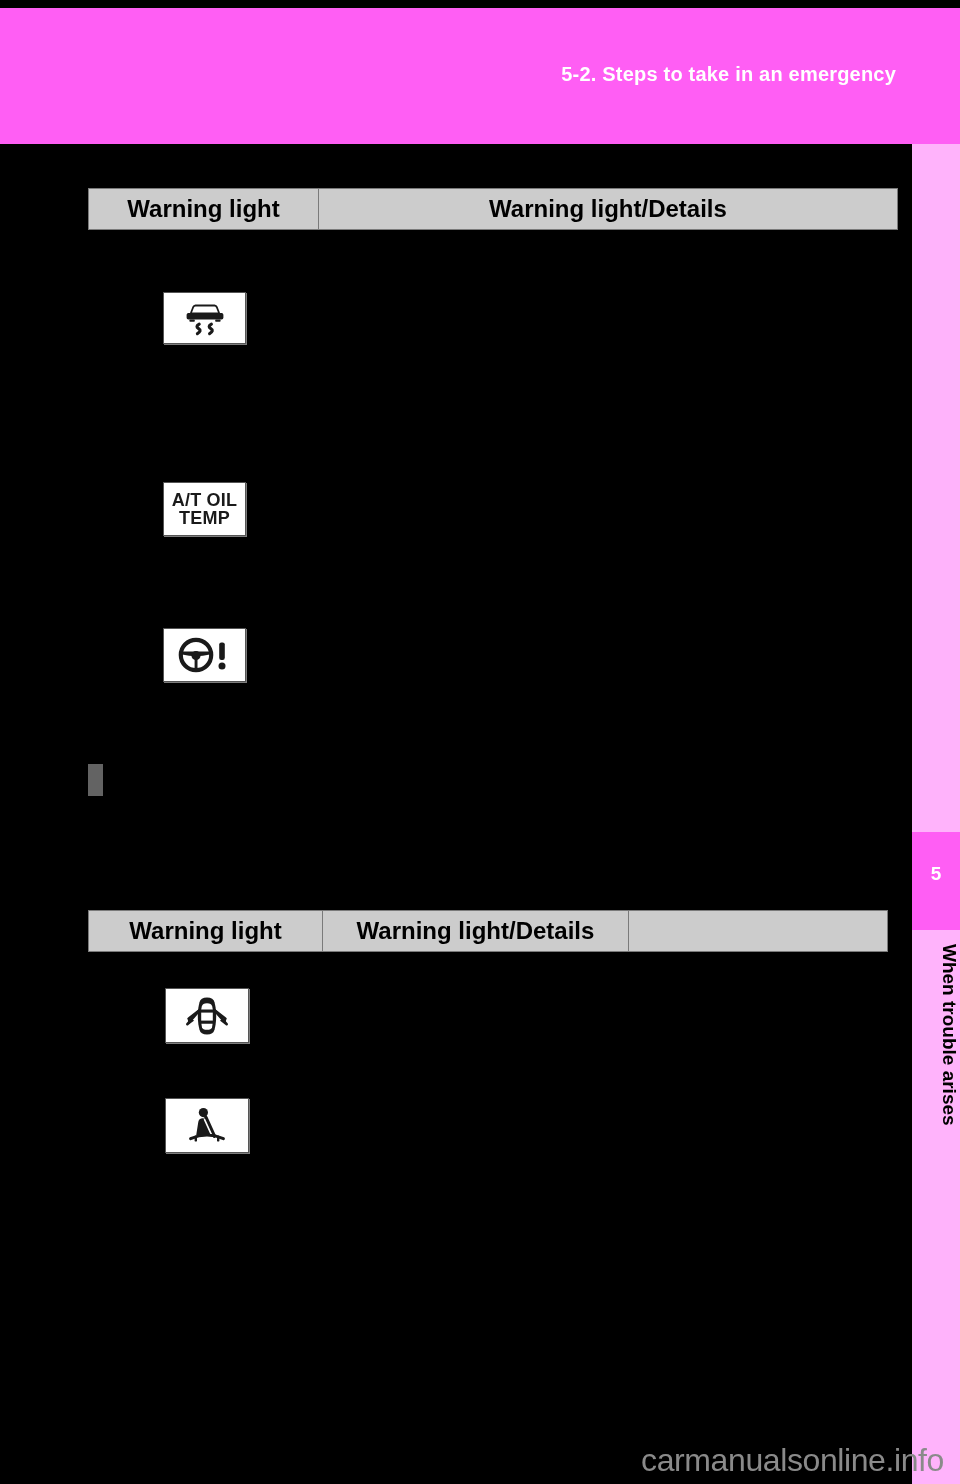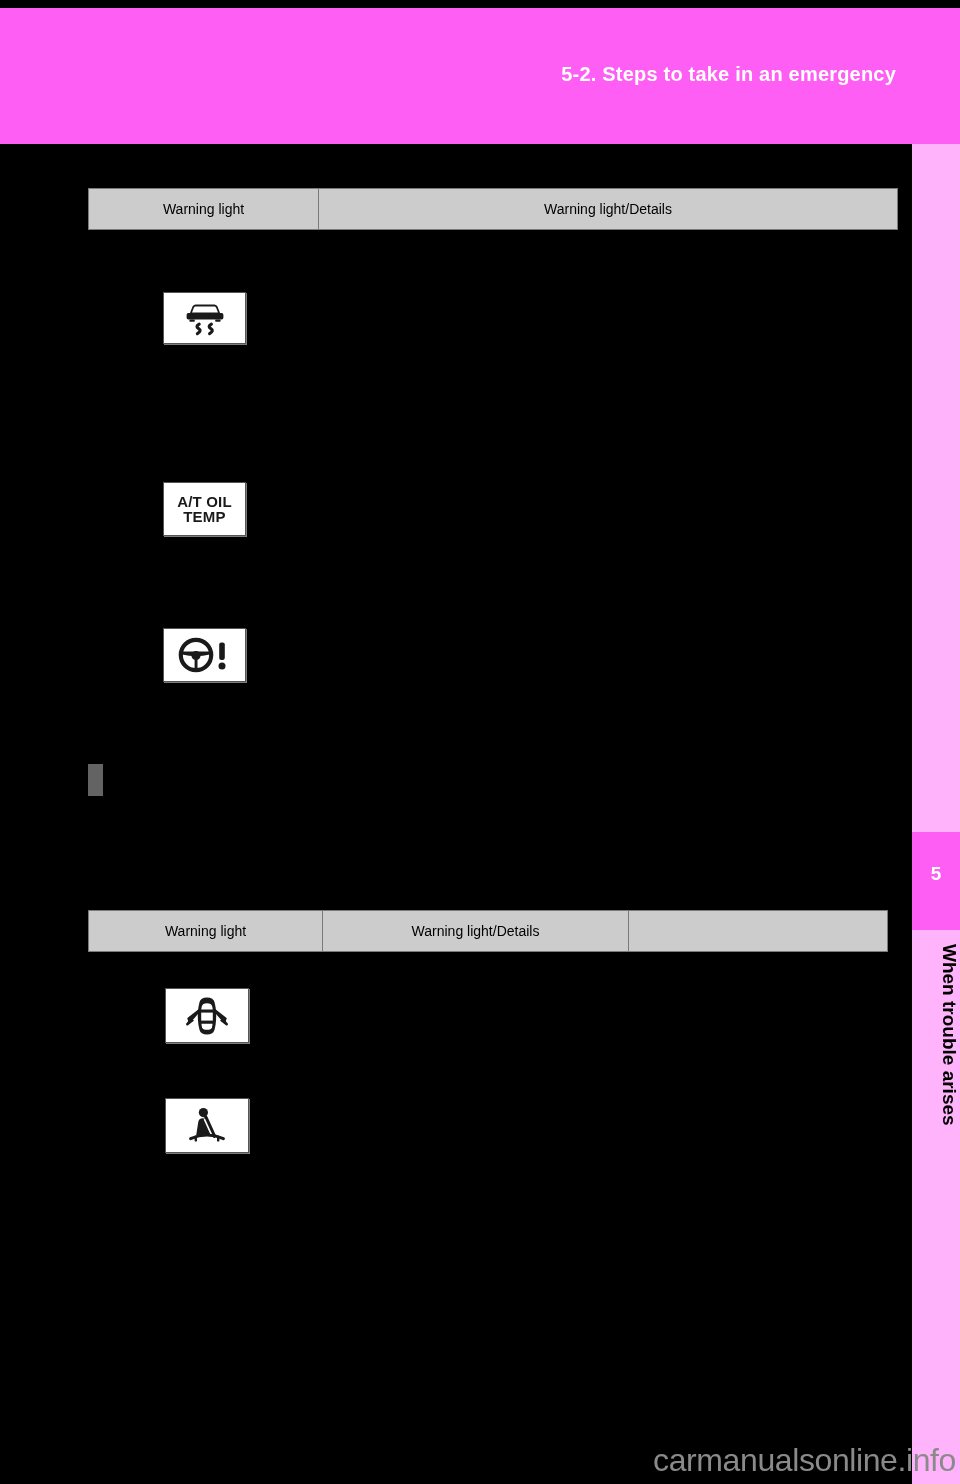--- a/index.html
+++ b/index.html
@@ -113,24 +113,25 @@
     left: 88px;
     top: 910px;
     width: 800px;
     height: 42px;
   }
   .tbl-cell {
     display: flex;
     align-items: center;
     justify-content: center;
     color: #000000;
-    font-size: 14px;
+    font-size: 24px;
     box-sizing: border-box;
     height: 100%;
     white-space: nowrap;
+    font-weight: bold;
   }
   .tbl.table-one .c0 { width: 230px; border-right: 1px solid #7a7a7a; }
   .tbl.table-one .c1 { flex: 1 1 auto; }
 
   .tbl.table-two .c0 { width: 234px; border-right: 1px solid #7a7a7a; }
   .tbl.table-two .c1 { width: 306px; border-right: 1px solid #7a7a7a; }
   .tbl.table-two .c2 { flex: 1 1 auto; }
 
   
   .icon-tile {
@@ -139,21 +140,21 @@
     border: 1px solid #555555;
     box-sizing: border-box;
     box-shadow: 1px 1px 0 #7d7d7d;
     display: flex;
     align-items: center;
     justify-content: center;
   }
   .icon-tile svg { display: block; }
   .icon-text {
     color: #1a1a1a;
-    font-size: 15px;
+    font-size: 18px;
     font-weight: bold;
     line-height: 1.02;
     text-align: center;
     letter-spacing: 0.2px;
     font-family: "Liberation Sans", sans-serif;
   }
 
   
   .tile-vsc       { left: 163px; top: 292px;  width: 83px; height: 52px; }
   .tile-at-oil    { left: 163px; top: 482px;  width: 83px; height: 54px; }
@@ -171,21 +172,21 @@
     background: #636363;
   }
 
   
   .watermark {
     position: absolute;
     right: 0px;
     bottom: 8px;
     width: 960px;
     text-align: right;
-    padding-right: 4px;
+    padding-right: 16px;
     box-sizing: border-box;
     color: #8a8a8a;
     font-size: 32px;
     letter-spacing: -0.4px;
     line-height: 1;
     white-space: nowrap;
   }
 </style>
 </head>
 <body>

